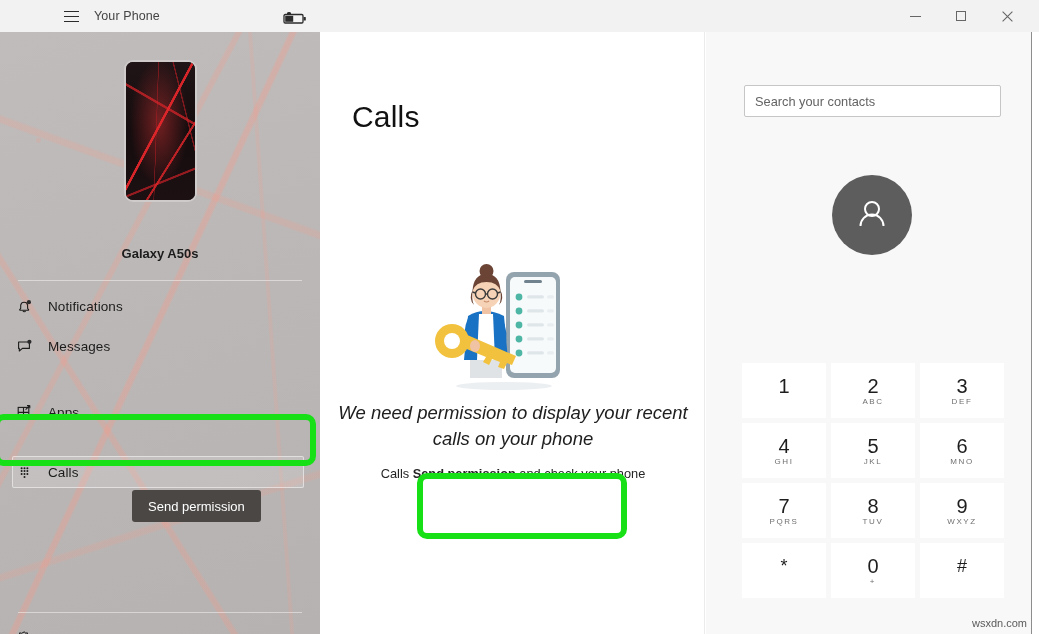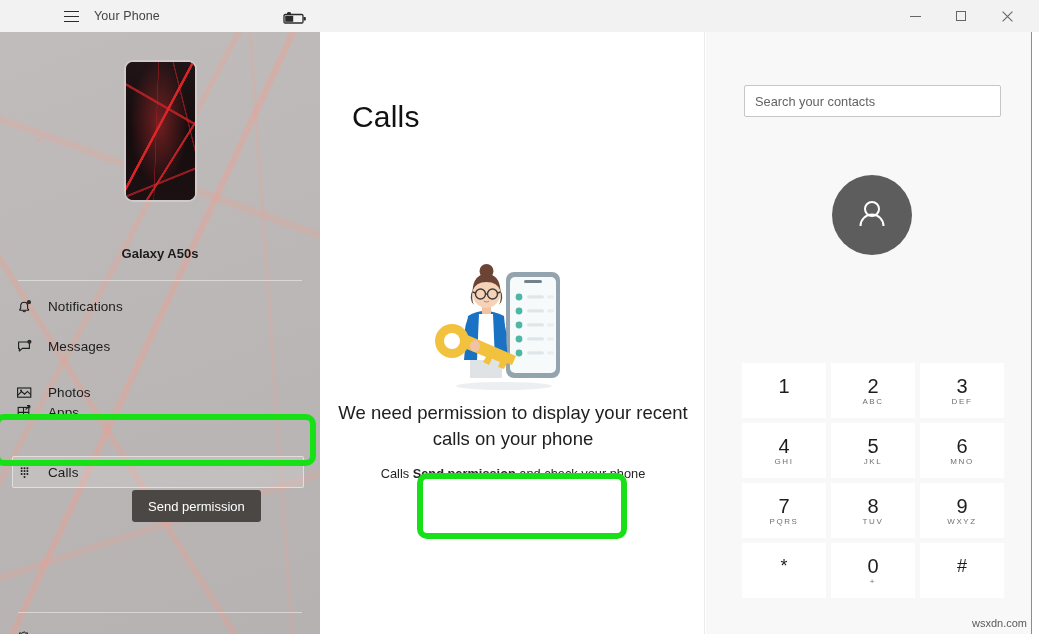--- a/index.html
+++ b/index.html
@@ -234,20 +234,21 @@
     width: 144px; height: 136px;
   }
   .perm-head {
     position: absolute;
     left: 18px; top: 368px;
     width: 350px;
     text-align: center;
     font-size: 18.5px;
     line-height: 26px;
     color: #202020;
+    font-style: italic;
   }
   .perm-sub {
     position: absolute;
     left: 18px; top: 434px;
     width: 350px;
     text-align: center;
     font-size: 12.8px;
     color: #252525;
   }
   .perm-sub b { font-weight: bold; }
@@ -427,30 +428,20 @@
       <div class="nav-item" style="top:294px">
         <div class="nav-icon">
           <svg width="17" height="17" viewBox="0 0 17 17">
             <path d="M2.6 4 h10.8 v6.4 h-7 l-3.1 2.6 v-2.6 h-0.7 z" fill="none" stroke="#1c1c1c" stroke-width="1.1" stroke-linejoin="round"></path>
             <circle cx="13.4" cy="3.8" r="2.1" fill="#2b2b2b"></circle>
           </svg>
         </div>
         <div class="nav-label">Messages</div>
       </div>
 
-      <div class="nav-item" style="top:340px">
-        <div class="nav-icon">
-          <svg width="17" height="17" viewBox="0 0 17 17">
-            <rect x="1.6" y="4" width="13.2" height="9.2" fill="none" stroke="#1c1c1c" stroke-width="1.1"></rect>
-            <path d="M1.6 11.4 L5.6 7.6 L8.6 10.2 L11.4 7.4 L14.8 10.6" fill="none" stroke="#1c1c1c" stroke-width="1.1"></path>
-            <circle cx="5" cy="6.4" r="1" fill="#1c1c1c"></circle>
-          </svg>
-        </div>
-        <div class="nav-label">Photos</div>
-      </div>
 
       <div class="nav-item" style="top:360px">
         <div class="nav-icon">
           <svg width="17" height="17" viewBox="0 0 17 17">
             <rect x="2.2" y="3.4" width="10.6" height="10" fill="none" stroke="#1c1c1c" stroke-width="1.1"></rect>
             <path d="M7.5 3.4 V13.4 M2.2 8.4 H12.8" stroke="#1c1c1c" stroke-width="1.1"></path>
             <path d="M9.6 5.6 L13.8 1.6 M13.8 1.6 H11 M13.8 1.6 V4.3" fill="none" stroke="#1c1c1c" stroke-width="1.1"></path>
           </svg>
         </div>
         <div class="nav-label">Apps</div>

